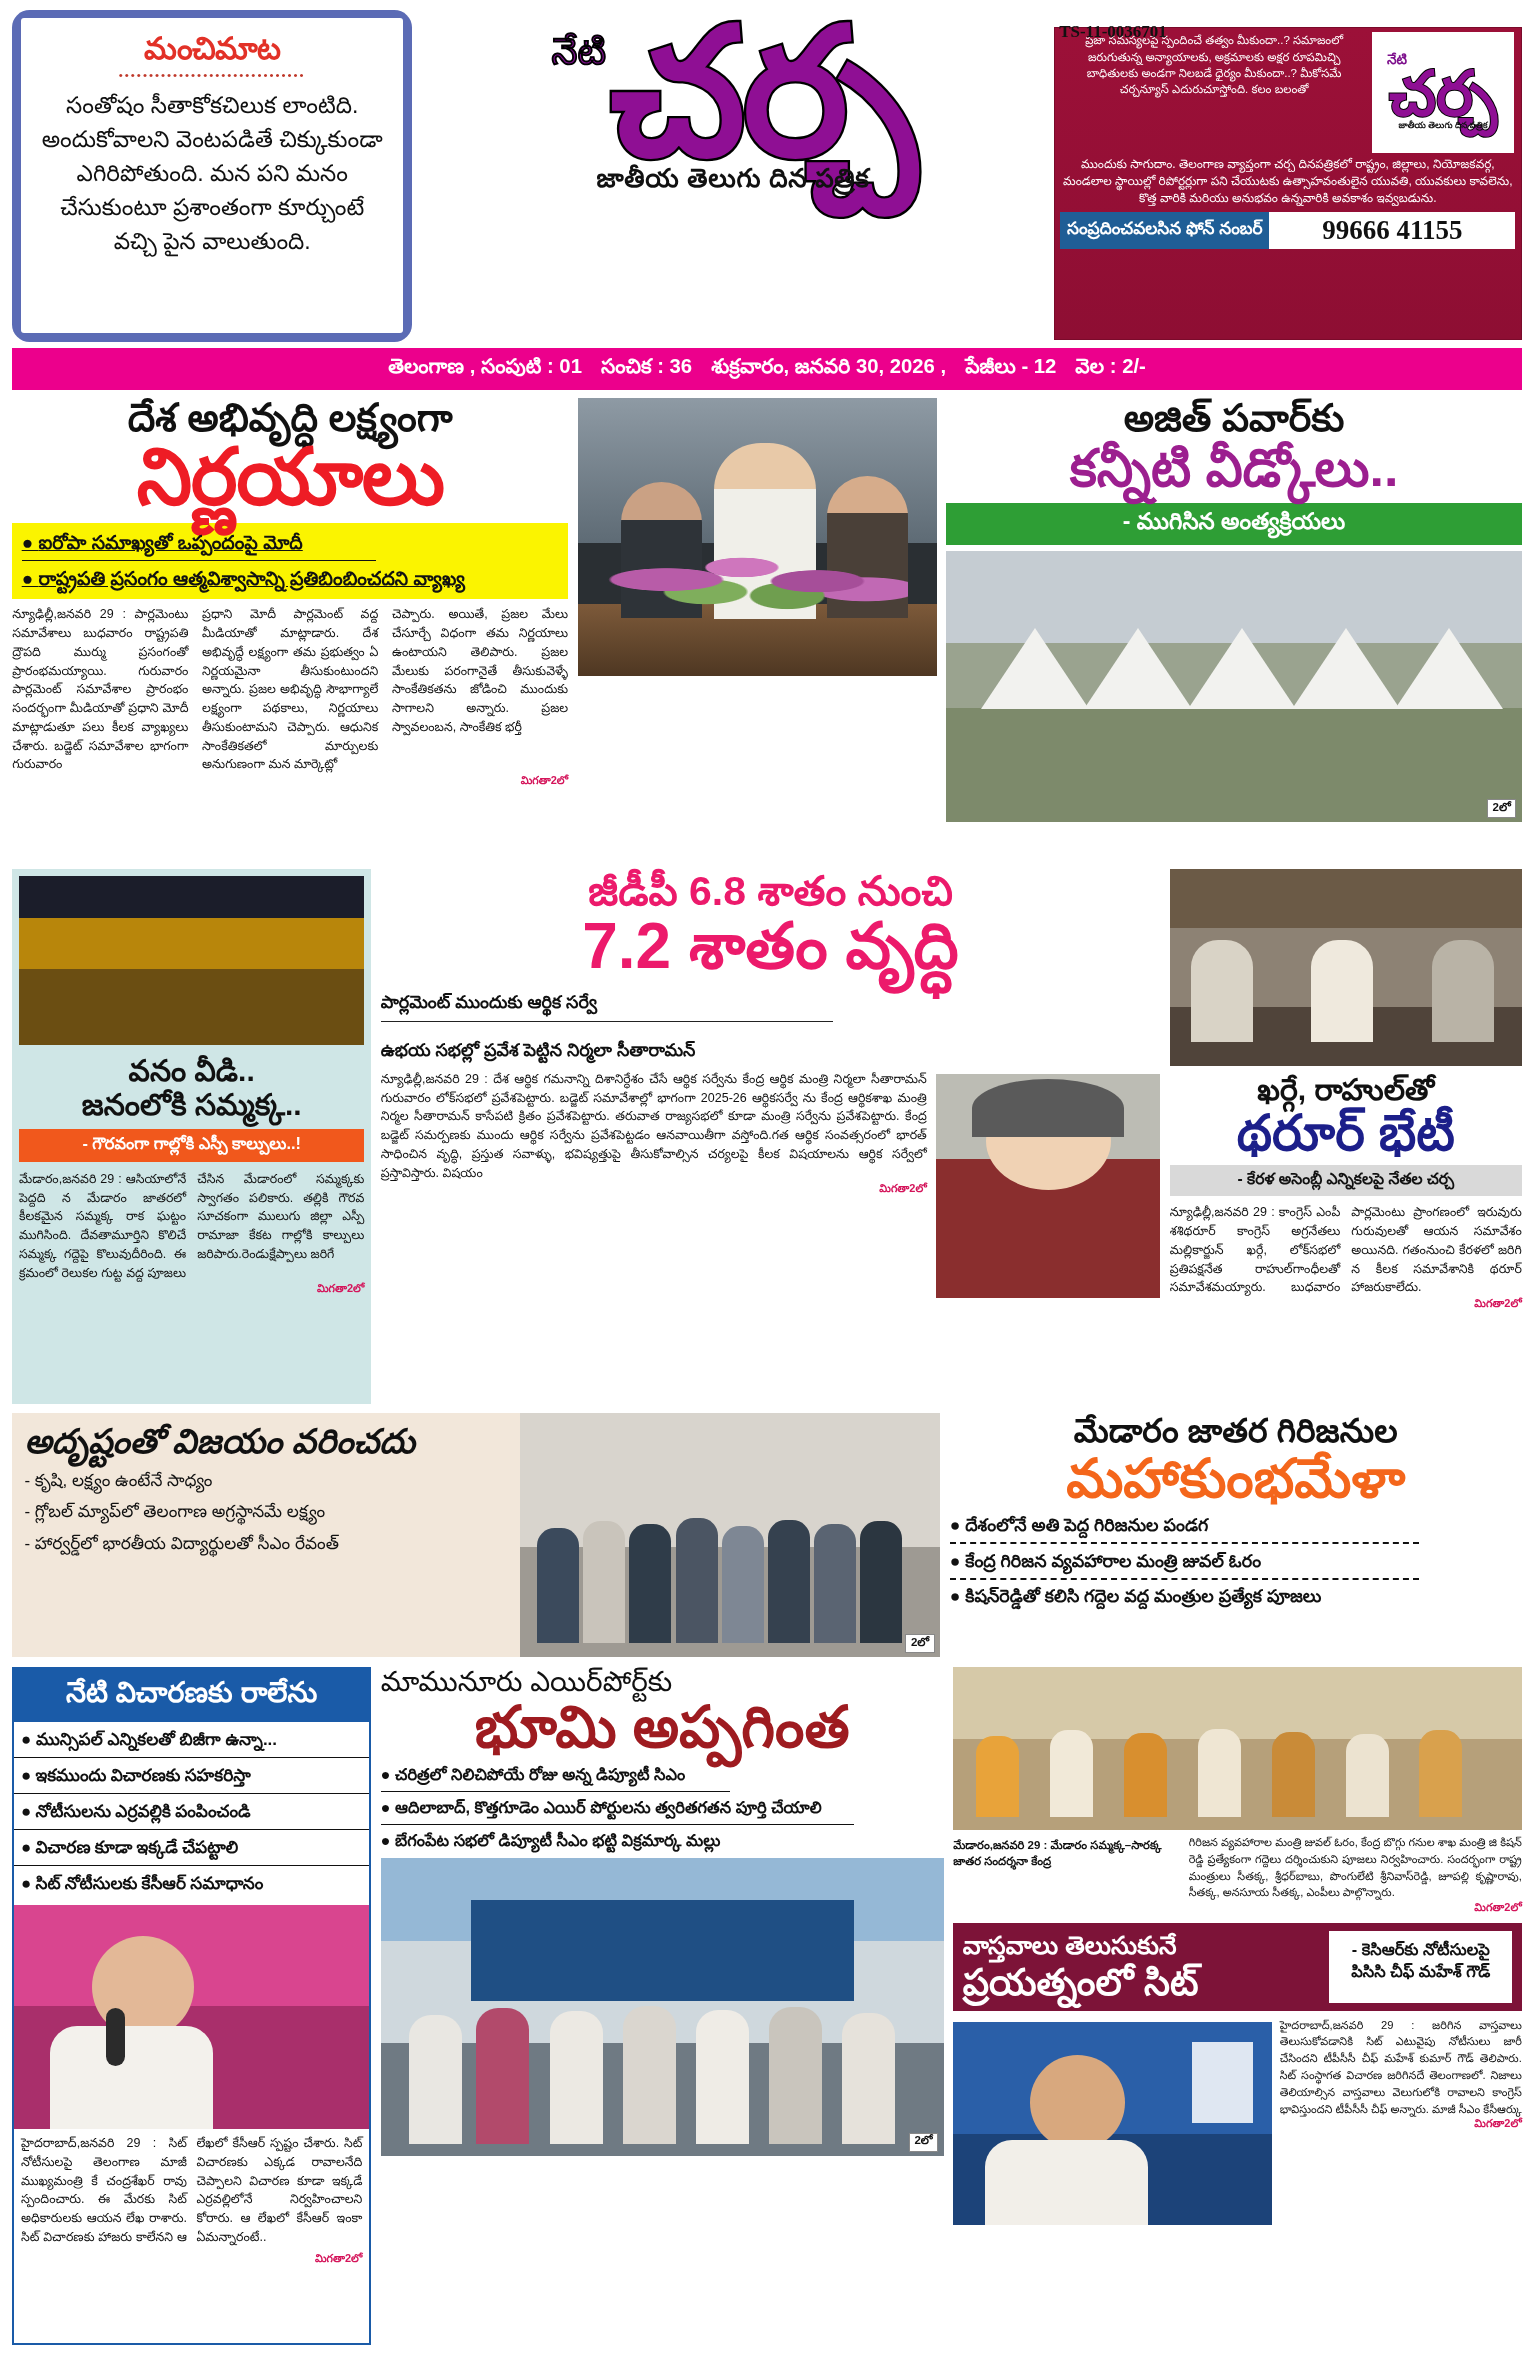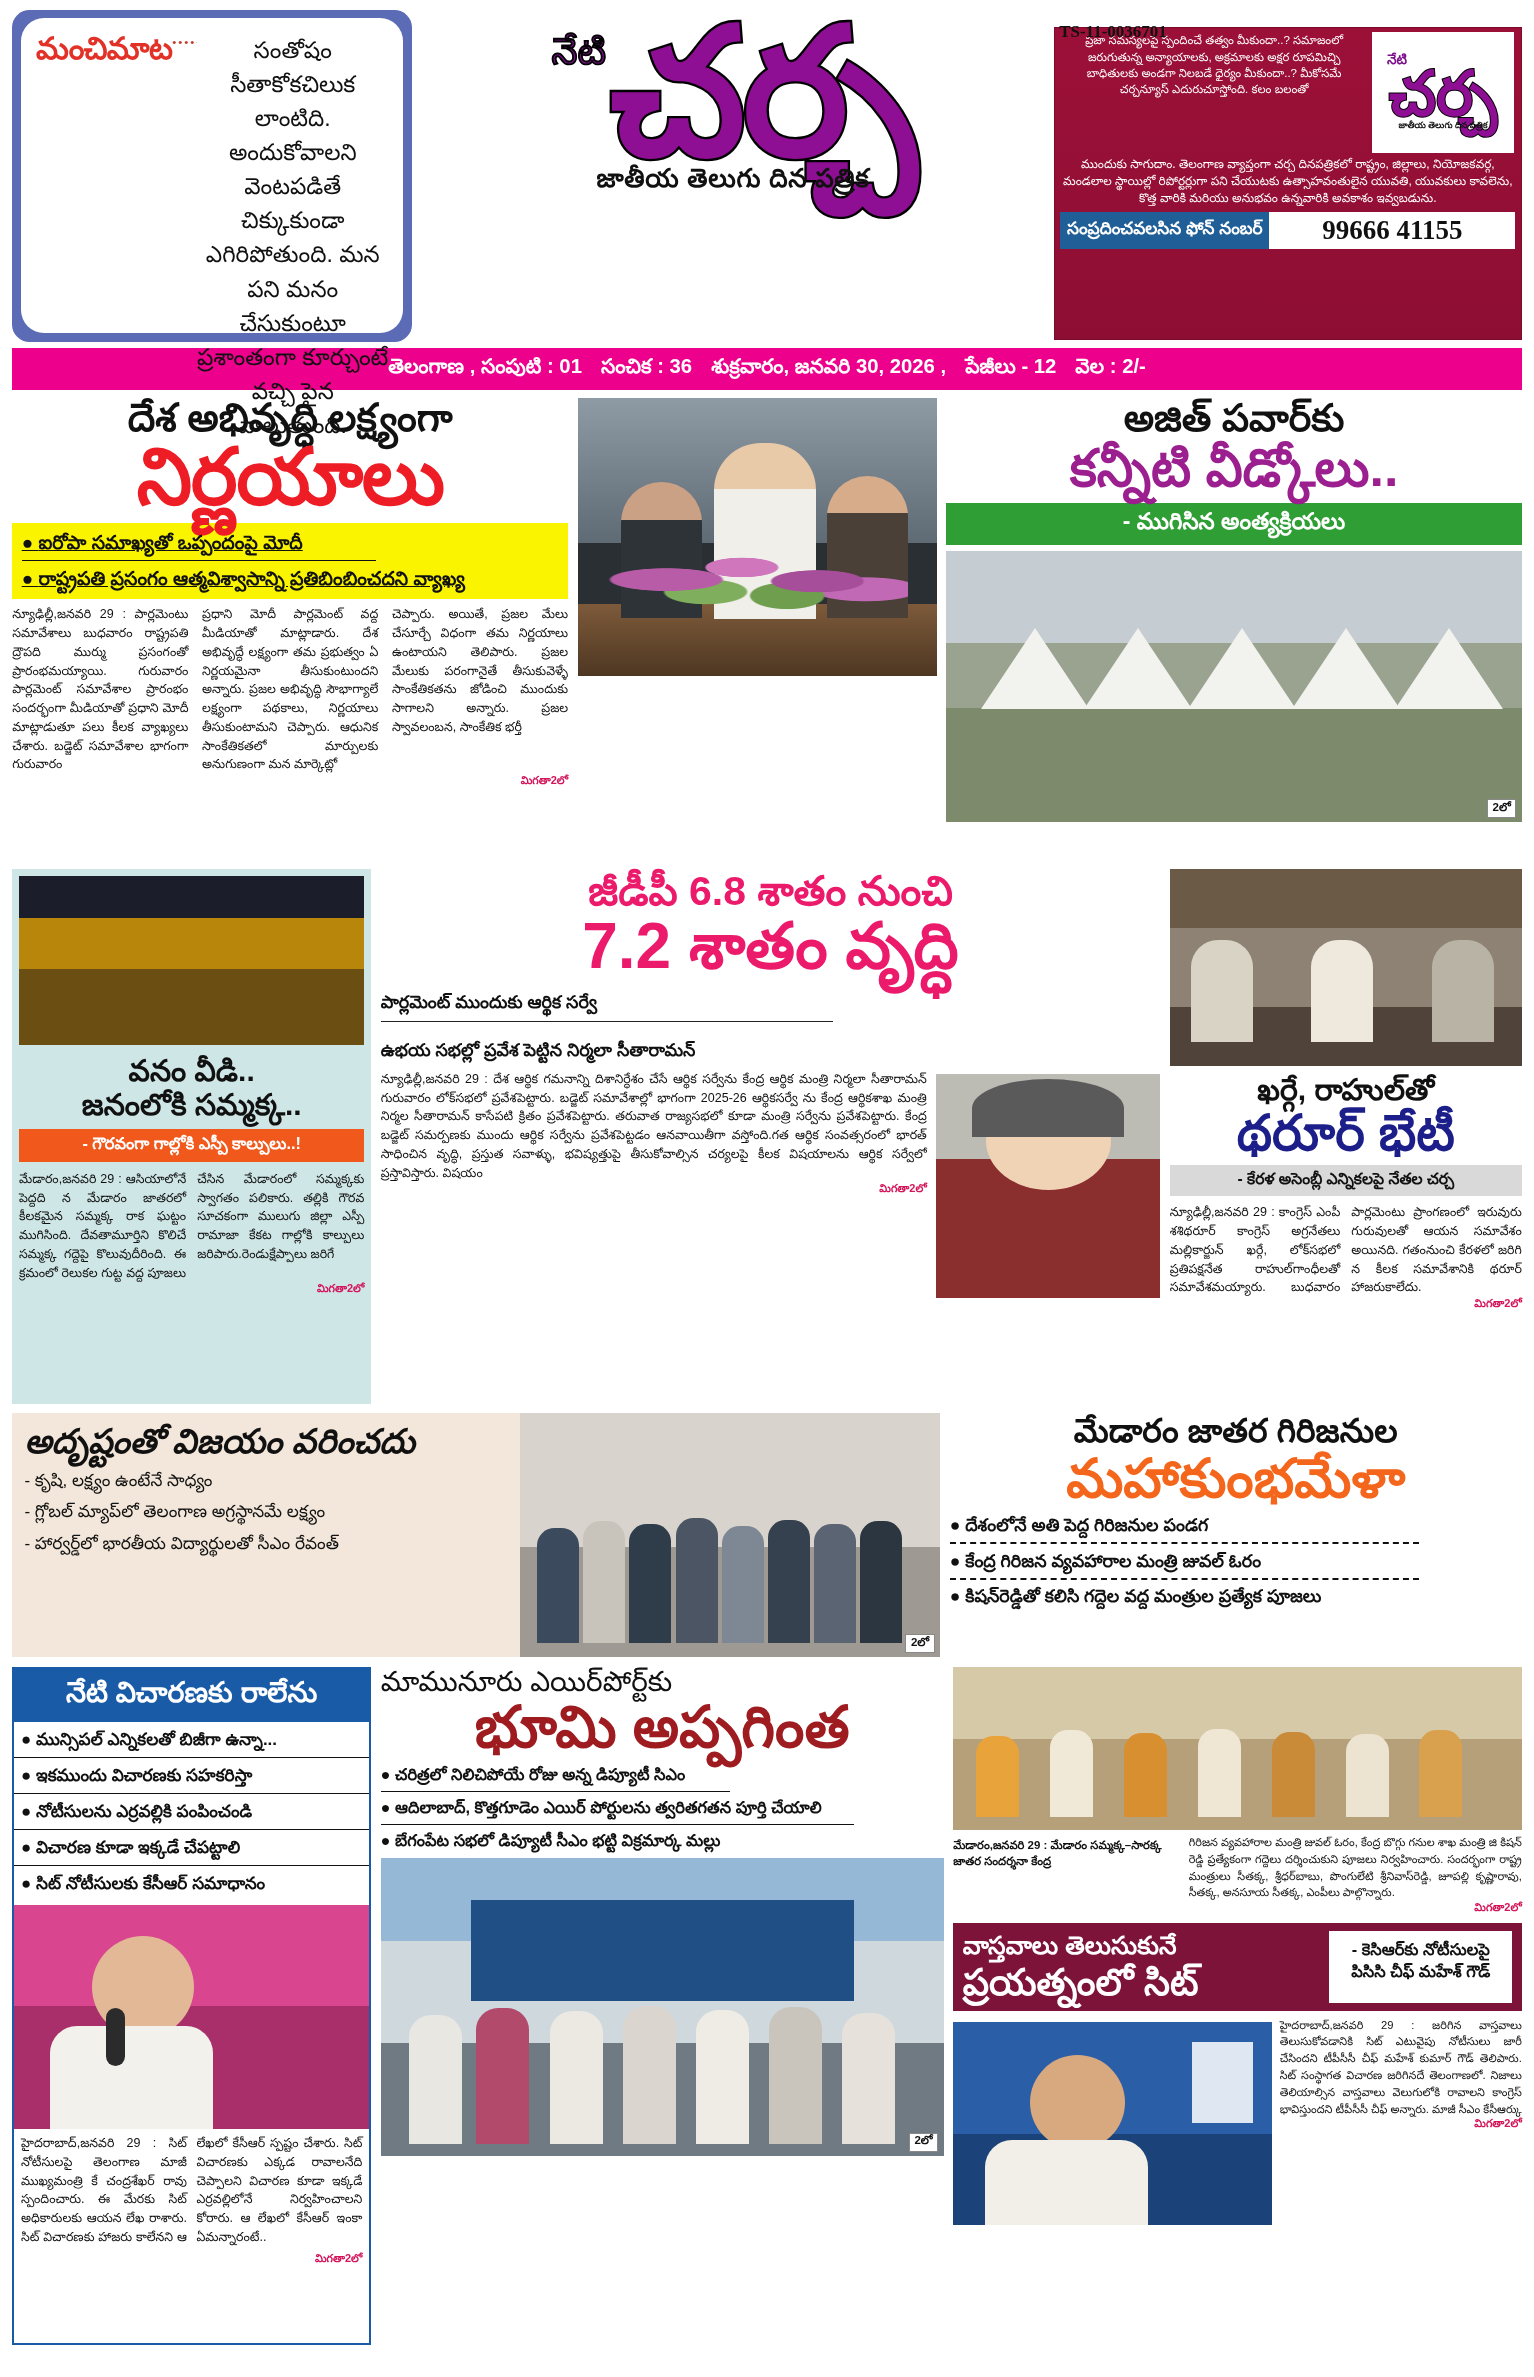--- a/index.html
+++ b/index.html
@@ -13,23 +13,23 @@
   .page { width: 1534px; height: 2377px; position: relative; padding: 9.5px 12.2px; }
 
   
   .masthead { display: flex; align-items: stretch; height: 332px; gap: 6.8px; }
 
   .quote-box {
     width: 400px; flex: 0 0 400px;
     background: #5b6bb5; border-radius: 17.6px; padding: 8.8px;
   }
   .quote-inner {
-    background: #fff; border-radius: 23px; height: 100%;
+    background: #fff; border-radius: 3px; height: 100%;
     padding: 15px 15px 12.2px; text-align: center;
-    display: flex; flex-direction: row;
+    display: flex; flex-direction: column;
   }
   .quote-title {
     color: #e23127; font-size: 31px; font-weight: bold; letter-spacing: -0.7px;
     line-height: 1.05;
   }
   .quote-dots {
     color: #c0392b; font-size: 11.5px; letter-spacing: 2px; line-height: 1;
     margin: 4.1px 0 6.8px; overflow: hidden; white-space: nowrap;
   }
   .quote-body {
@@ -190,21 +190,21 @@
   .med-k { font-size: 33px; font-weight: bold; text-align:center; line-height:1.1; }
   .med-m { font-size: 54px; font-weight: bold; color:#f4661b; text-align:center; line-height:1.04; }
   .med-li { font-size: 17.6px; font-weight: bold; margin-top: 8.1px; line-height: 1.3; }
   .dashsep { border-top: 2px dashed #111; margin: 5.4px 0; width: 82%; }
 
   
   .row4 { display:flex; gap: 9.5px; margin-top: 9.5px; height: 678px; }
   .bluebox { border: 2px solid #1a5ba8; height: 100%; }
   .bluehead { background: #1a5ba8; color:#fff; font-size: 28.5px; font-weight: bold; text-align:center; padding: 6.8px 4.1px; }
   .blueli { font-size: 17px; font-weight: bold; padding: 6.8px 6.8px; line-height: 1.25; }
-  .blueli + .blueli { border-top: 1.4px solid #111; }
+  .blueli + .blueli { border-top: 1.4px solid #111; font-family: Liberation Serif, serif; }
   .kcr-photo { width: 100%; height: 224px; margin-top: 4.1px; position:relative; overflow:hidden;
      background: linear-gradient(180deg,#d9458f 0 45%, #a92f6b 45% 100%); }
 
   .air-k { font-size: 28px; font-weight: normal; text-align:left; line-height:1.08; }
   .air-m { font-size: 58px; font-weight: bold; color:#9e1b20; text-align:center; line-height:1.04; }
   .air-li { font-size: 16.3px; font-weight: bold; margin-top: 6.8px; line-height:1.3; }
   .air-sep { border-top: 1.4px solid #111; margin: 5.4px 0; width: 62%; }
   .stage-photo { width:100%; height: 298px; margin-top: 6.8px; position: relative; overflow: hidden;
      background: linear-gradient(180deg,#95b8d6 0 28%, #cfd8dd 28% 62%, #6f7a83 62% 100%); }
 

